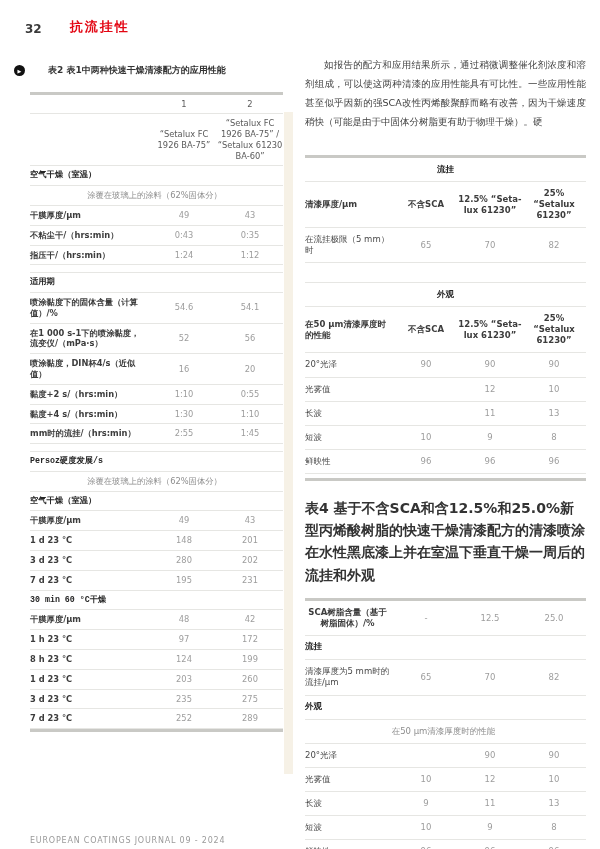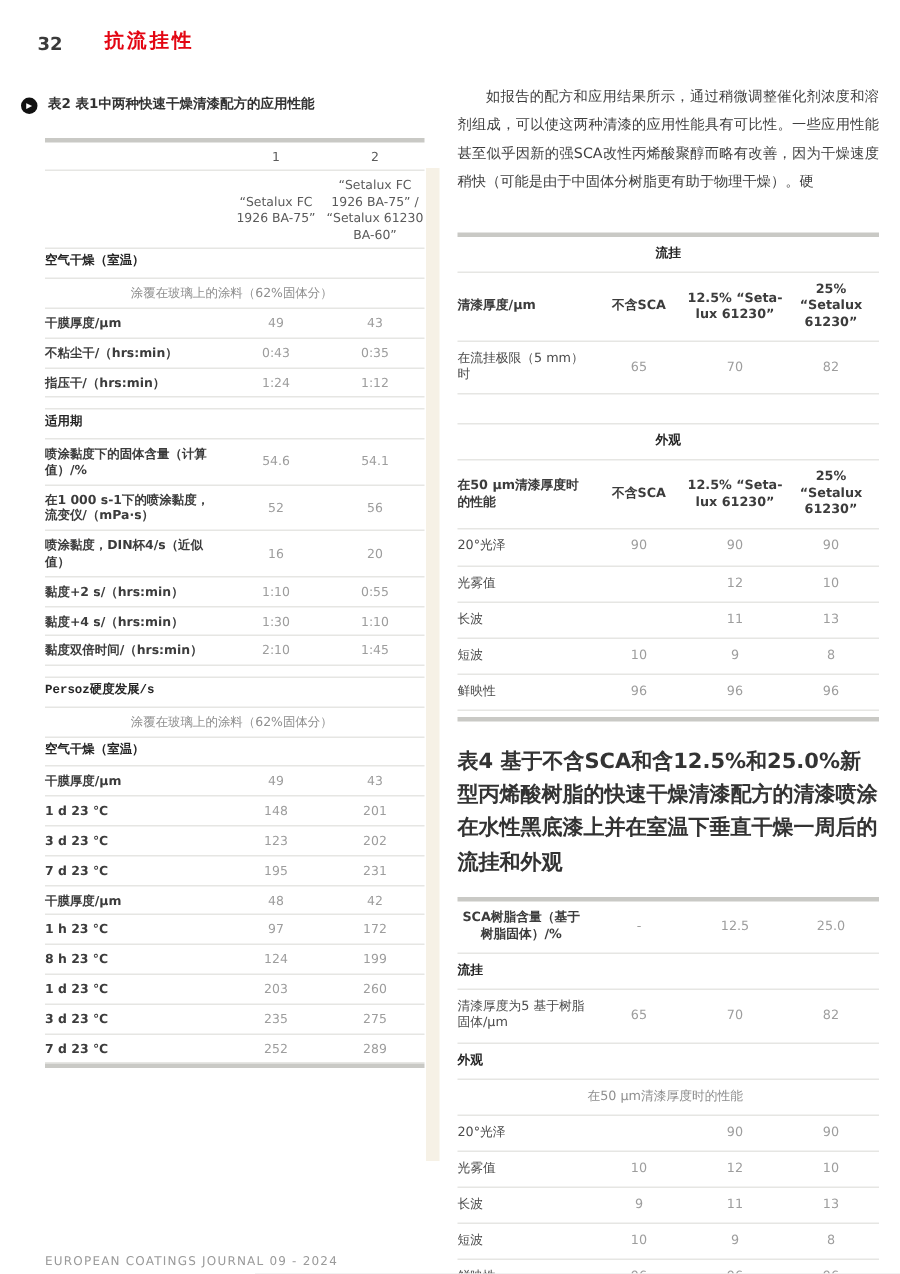--- a/index.html
+++ b/index.html
@@ -7,21 +7,21 @@
     width:600px;height:849px;position:relative;margin:0 auto;
     background:#ffffff;overflow:hidden;
     font-family:"DejaVu Sans",sans-serif;color:#3f3f3f;
   }
   
   .hdr{position:absolute;top:18px;left:25px;display:flex;align-items:flex-end;gap:28px;}
   .pagenum{font-size:12px;font-weight:bold;color:#3a3a3a;}
   .sect-title{font-size:13px;font-weight:bold;color:#e30613;letter-spacing:2px;}
   
   .leftcol{position:absolute;left:14px;top:64px;width:269px;}
-  .cap-row{display:flex;align-items:flex-start;gap:7px;margin-bottom:14px;}
+  .cap-row{display:flex;align-items:flex-start;gap:23px;margin-bottom:14px;}
   .bullet{width:11px;height:11px;border-radius:50%;background:#111;color:#fff;
     display:flex;align-items:center;justify-content:center;font-size:5px;flex:0 0 11px;margin-top:1px;}
   .caption{font-size:9px;font-weight:bold;color:#333;line-height:1.5;}
   .tablewrap{margin-left:16px;}
   .tbar{height:3px;background:#c9c9c5;}
   .trow{display:flex;align-items:center;padding:4px 0;border-bottom:1px solid #e6e6e3;}
   .cell{line-height:1.3;}
   .lab{flex:1;padding-right:4px;color:#4a4a4a;}
   .val{text-align:center;color:#9d9d9d;}
   #t2{font-size:8.3px;}
@@ -123,22 +123,22 @@
             <div class="cell lab">黏度+2 s/（hrs:min）</div>
             <div class="cell val">1:10</div>
             <div class="cell val">0:55</div>
           </div>
           <div class="trow data">
             <div class="cell lab">黏度+4 s/（hrs:min）</div>
             <div class="cell val">1:30</div>
             <div class="cell val">1:10</div>
           </div>
           <div class="trow data">
-            <div class="cell lab">黏度双倍时间/（hrs:min）</div>
-            <div class="cell val">2:10</div>
+            <div class="cell lab">mm时的流挂/（hrs:min）</div>
+            <div class="cell val">2:55</div>
             <div class="cell val">1:45</div>
           </div>
           <div class="trow gap"></div>
           <div class="trow section">
             <div class="cell lab">Persoz硬度发展/s</div>
           </div>
           <div class="trow label">
             <div class="cell lab">涂覆在玻璃上的涂料（62%固体分）</div>
           </div>
           <div class="trow section">
@@ -149,27 +149,30 @@
             <div class="cell val">49</div>
             <div class="cell val">43</div>
           </div>
           <div class="trow data">
             <div class="cell lab">1 d 23 °C</div>
             <div class="cell val">148</div>
             <div class="cell val">201</div>
           </div>
           <div class="trow data">
             <div class="cell lab">3 d 23 °C</div>
-            <div class="cell val">123</div>
+            <div class="cell val">280</div>
             <div class="cell val">202</div>
           </div>
           <div class="trow data">
             <div class="cell lab">7 d 23 °C</div>
             <div class="cell val">195</div>
             <div class="cell val">231</div>
+          </div>
+          <div class="trow section">
+            <div class="cell lab">30 min 60 °C干燥</div>
           </div>
           <div class="trow data">
             <div class="cell lab">干膜厚度/μm</div>
             <div class="cell val">48</div>
             <div class="cell val">42</div>
           </div>
           <div class="trow data">
             <div class="cell lab">1 h 23 °C</div>
             <div class="cell val">97</div>
             <div class="cell val">172</div>
@@ -271,21 +274,21 @@
           <div class="trow hdata">
             <div class="cell lab">SCA树脂含量（基于树脂固体）/%</div>
             <div class="cell val">-</div>
             <div class="cell val">12.5</div>
             <div class="cell val">25.0</div>
           </div>
           <div class="trow section">
             <div class="cell lab">流挂</div>
           </div>
           <div class="trow data">
-            <div class="cell lab">清漆厚度为5 基于树脂固体/μm</div>
+            <div class="cell lab">清漆厚度为5 mm时的流挂/μm</div>
             <div class="cell val">65</div>
             <div class="cell val">70</div>
             <div class="cell val">82</div>
           </div>
           <div class="trow section">
             <div class="cell lab">外观</div>
           </div>
           <div class="trow label">
             <div class="cell lab">在50 μm清漆厚度时的性能</div>
           </div>

